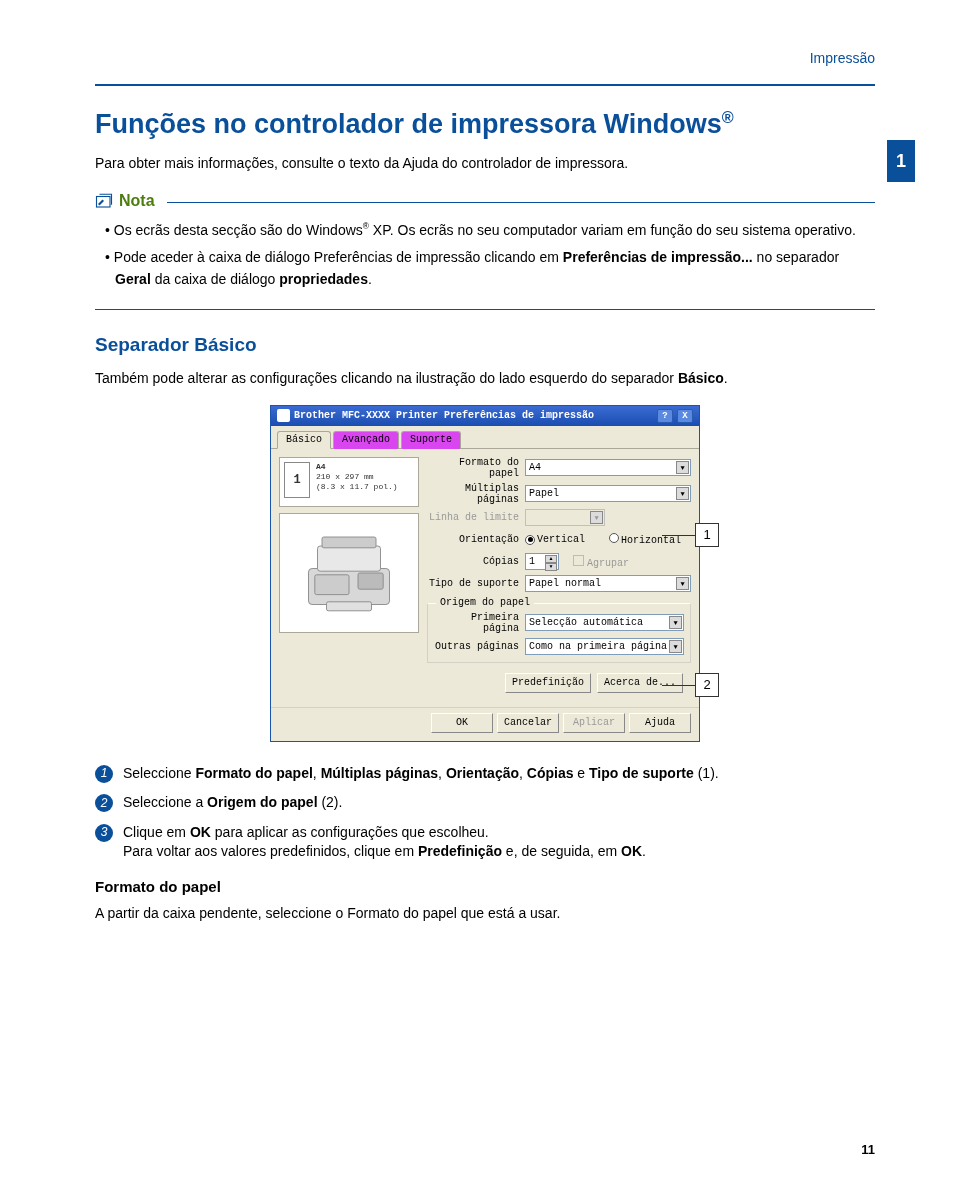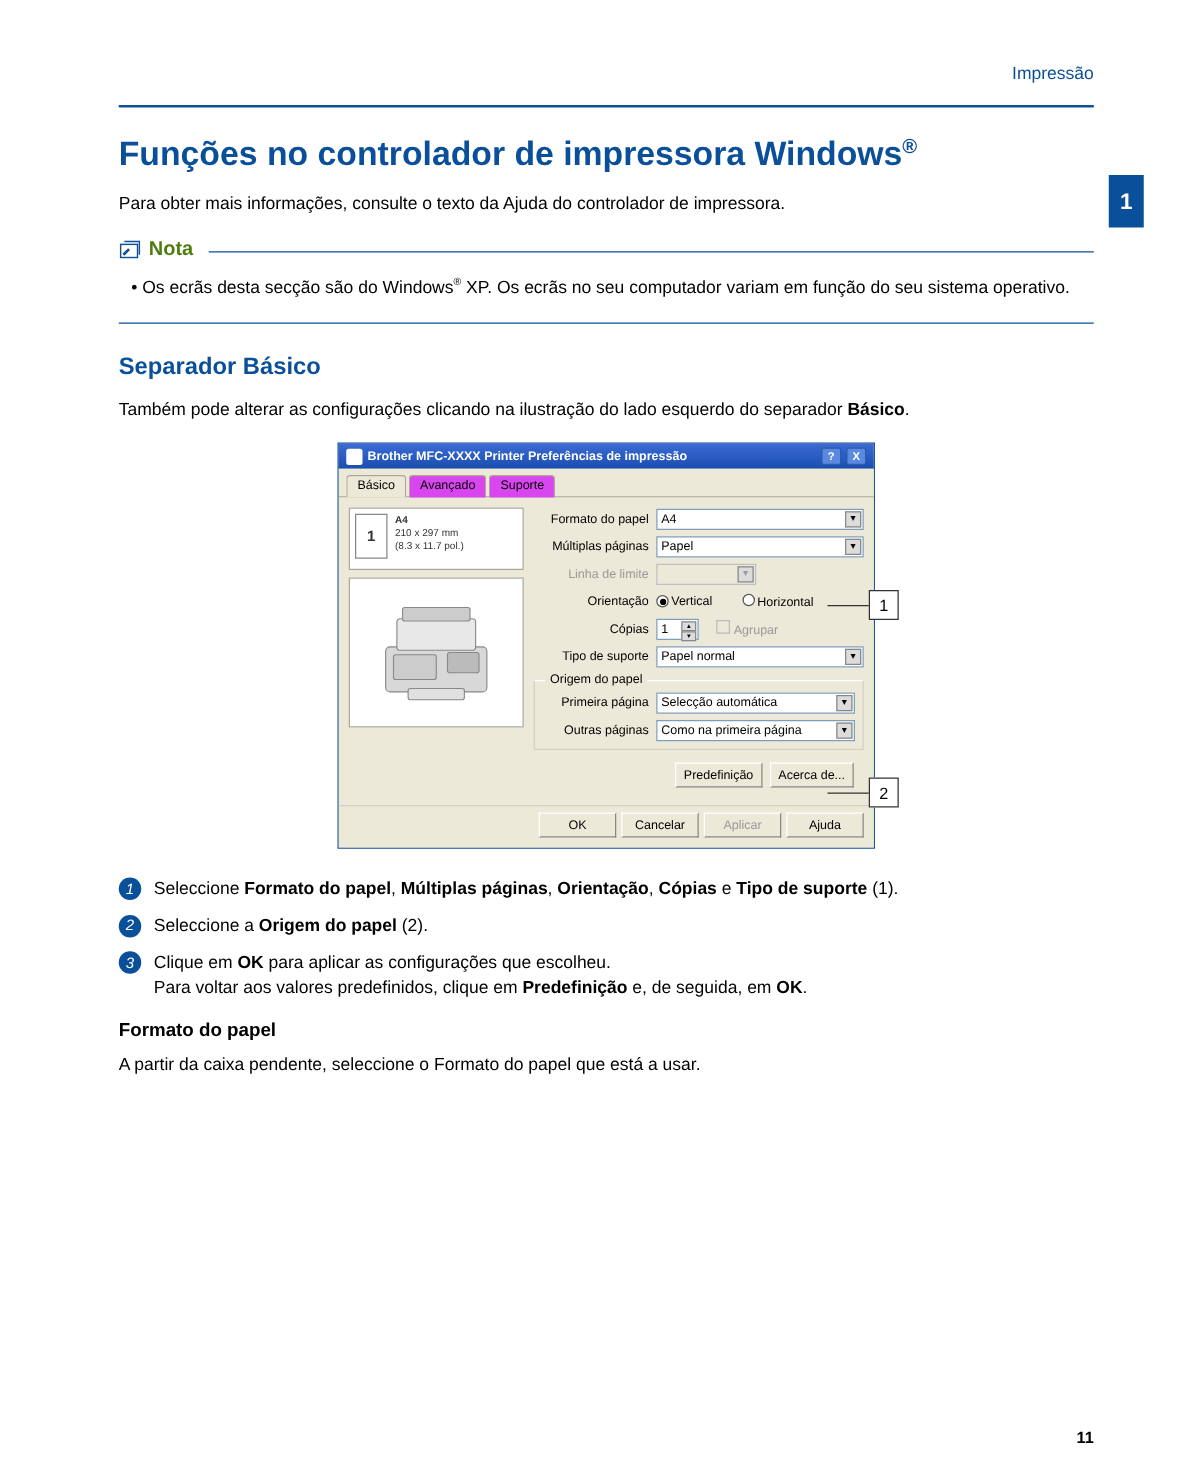--- a/index.html
+++ b/index.html
@@ -67,20 +67,21 @@
 
   
   .dialog-wrap { position: relative; width: 520px; margin: 0 auto 22px auto; }
   .dialog {
     width: 430px;
     border: 1px solid #1a55a8;
     background: #ece9d8;
     font-size: 10px;
     color: #000;
     margin: 13px auto;
+    font-family: Liberation Mono, monospace;
   }
   .titlebar {
     background: linear-gradient(#3b6bd3, #1a4db0);
     color: #fff;
     padding: 3px 6px;
     display: flex;
     align-items: center;
     gap: 4px;
     font-size: 10px;
     font-weight: bold;
@@ -264,20 +265,23 @@
     <rect x="2" y="6" width="18" height="14" fill="none" stroke="#0a4f9a" stroke-width="1.5"></rect>
     <path d="M6 3 L22 3 L22 17" fill="none" stroke="#0a4f9a" stroke-width="1.5"></path>
     <path d="M4 16 L10 10 L12 12 L6 18 Z" fill="#0a4f9a"></path>
   </svg>
   <span class="nota-text">Nota</span>
   <span class="nota-rule"></span>
 </div>
 <ul class="nota-body">
   <li>
     <span>Os ecrãs desta secção são do Windows</span><span class="sup">®</span><span> XP. Os ecrãs no seu computador variam em função do seu sistema operativo.</span>
+  </li>
+  <li>
+    <span>Pode aceder à caixa de diálogo Preferências de impressão clicando em </span><b class="ui">Preferências de impressão...</b><span> no separador </span><b class="ui">Geral</b><span> da caixa de diálogo </span><b class="ui">propriedades</b><span>.</span>
   </li>
 </ul>
 <div class="nota-close"></div>
 
 <h2>Separador Básico</h2>
 <p class="para">
   <span>Também pode alterar as configurações clicando na ilustração do lado esquerdo do separador </span><b class="ui">Básico</b><span>.</span>
 </p>
 
 <div class="dialog-wrap">

